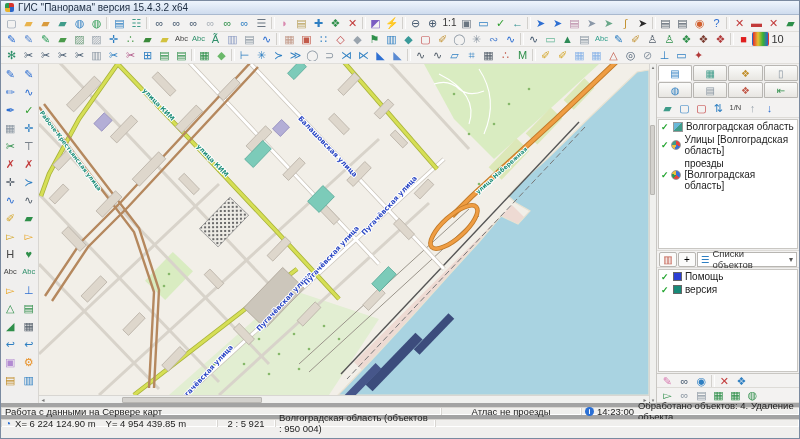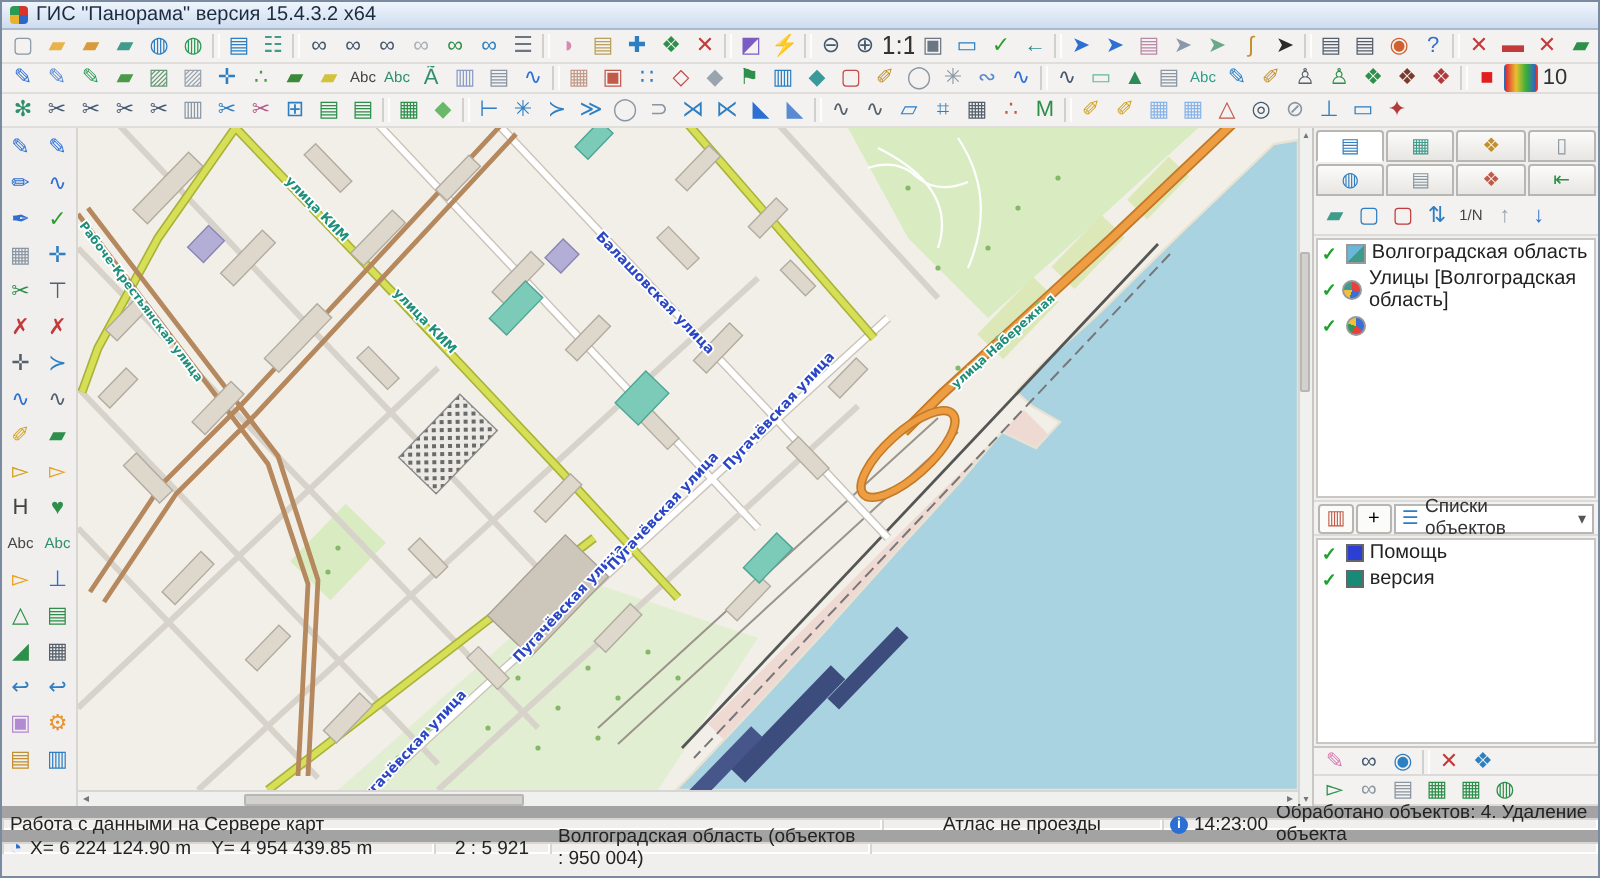--- a/index.html
+++ b/index.html
@@ -43,21 +43,21 @@
   .lyrico{width:10px;height:10px;border:1px solid #999;flex:0 0 auto;}
   .lyrico.round{border-radius:50%;}
   .sq{width:9px;height:9px;flex:0 0 auto;border:1px solid #666;}
   .listbar{height:18px;display:flex;align-items:center;gap:1px;padding:0 2px;background:#f3f2f1;border-top:1px solid #dddbd7;border-bottom:1px solid #dddbd7;font-size:10px;}
   .lbtn{width:18px;height:15px;border:1px solid #b8b6b2;background:#fbfbfa;border-radius:2px;display:flex;align-items:center;justify-content:center;font-size:10px;}
   .ldrop{flex:1;height:15px;border:1px solid #b8b6b2;background:#fff;display:flex;align-items:center;gap:3px;padding:0 3px;font-size:9.5px;color:#333;}
   .ldrop .chev{margin-left:auto;font-size:8px;color:#555;}
   .ptools.b1{border-top:1px solid #c9c7c3;}
   .ptools.b1,.ptools.b2{height:15px;}
   
-  .status{height:12px;display:flex;align-items:center;font-size:9.5px;color:#222;background:#f0efed;border-top:6px solid #a3a3a3;}
+  .status{height:12px;display:flex;align-items:center;font-size:9.5px;color:#222;background:#f0efed;border-top:4px solid #a3a3a3;}
   .seg{height:100%;display:flex;align-items:center;padding:0 4px;box-shadow:inset 1px 1px 0 #d8d6d2, inset -1px -1px 0 #fff;}
   .infoico{width:9px;height:9px;border-radius:50%;background:#2b6fd4;color:#fff;font-size:7px;font-weight:bold;display:inline-flex;align-items:center;justify-content:center;margin-right:3px;flex:0 0 auto;}
   .coordico{color:#2b6fd4;font-size:10px;margin-right:4px;}
 </style>
 </head>
 <body>
 
 <div class="app">
 
   <div class="titlebar">
@@ -90,21 +90,21 @@
       <span class="tbtn" style="color: rgb(185, 161, 92);">▤</span>
       <span class="tbtn" style="color: rgb(46, 127, 194);">✚</span>
       <span class="tbtn" style="color: rgb(46, 143, 74);">❖</span>
       <span class="tbtn" style="color: rgb(194, 58, 58);">✕</span>
       <span class="tsep"></span>
       <span class="tbtn" style="color: rgb(122, 92, 194);">◩</span>
       <span class="tbtn" style="color: rgb(232, 162, 28);">⚡</span>
       <span class="tsep"></span>
       <span class="tbtn" style="color: rgb(68, 88, 110);">⊖</span>
       <span class="tbtn" style="color: rgb(68, 88, 110);">⊕</span>
-      <span class="tbtn" style="color: rgb(51, 51, 51); font-size: 13px;">1:1</span>
+      <span class="tbtn" style="color: rgb(51, 51, 51); font-size: 10px;">1:1</span>
       <span class="tbtn" style="color: rgb(106, 118, 130);">▣</span>
       <span class="tbtn" style="color: rgb(46, 127, 194);">▭</span>
       <span class="tbtn" style="color: rgb(46, 158, 46);">✓</span>
       <span class="tbtn" style="color: rgb(46, 143, 143);">←</span>
       <span class="tsep"></span>
       <span class="tbtn" style="color: rgb(46, 111, 210);">➤</span>
       <span class="tbtn" style="color: rgb(46, 111, 210);">➤</span>
       <span class="tbtn" style="color: rgb(185, 138, 168);">▤</span>
       <span class="tbtn" style="color: rgb(138, 152, 168);">➤</span>
       <span class="tbtn" style="color: rgb(106, 168, 138);">➤</span>
@@ -489,20 +489,21 @@
             <span>Волгоградская область</span>
           </div>
           <div class="titem">
             <span class="chk">✓</span>
             <span class="lyrico round" style="background: conic-gradient(rgb(232, 65, 60) 0deg, rgb(232, 65, 60) 30%, rgb(58, 111, 216) 0deg, rgb(58, 111, 216) 55%, rgb(240, 192, 60) 0deg, rgb(240, 192, 60) 75%, rgb(63, 156, 138) 0deg);"></span>
             <span>Улицы [Волгоградская область]</span>
           </div>
           <div class="titem">
             <span class="chk">✓</span>
             <span class="lyrico round" style="background: conic-gradient(rgb(58, 111, 216) 0deg, rgb(58, 111, 216) 35%, rgb(232, 65, 60) 0deg, rgb(232, 65, 60) 60%, rgb(44, 154, 82) 0deg, rgb(44, 154, 82) 80%, rgb(240, 192, 60) 0deg);"></span>
+            <span>проезды [Волгоградская область]</span>
           </div>
         </div>
       <div class="listbar">
         <span class="lbtn" style="color:#c25a4a">▥</span>
         <span class="lbtn">+</span>
         <span class="ldrop">
           <span style="color:#2e7fc2">☰</span>
           <span>Списки объектов</span>
           <span class="chev">▾</span>
         </span>

